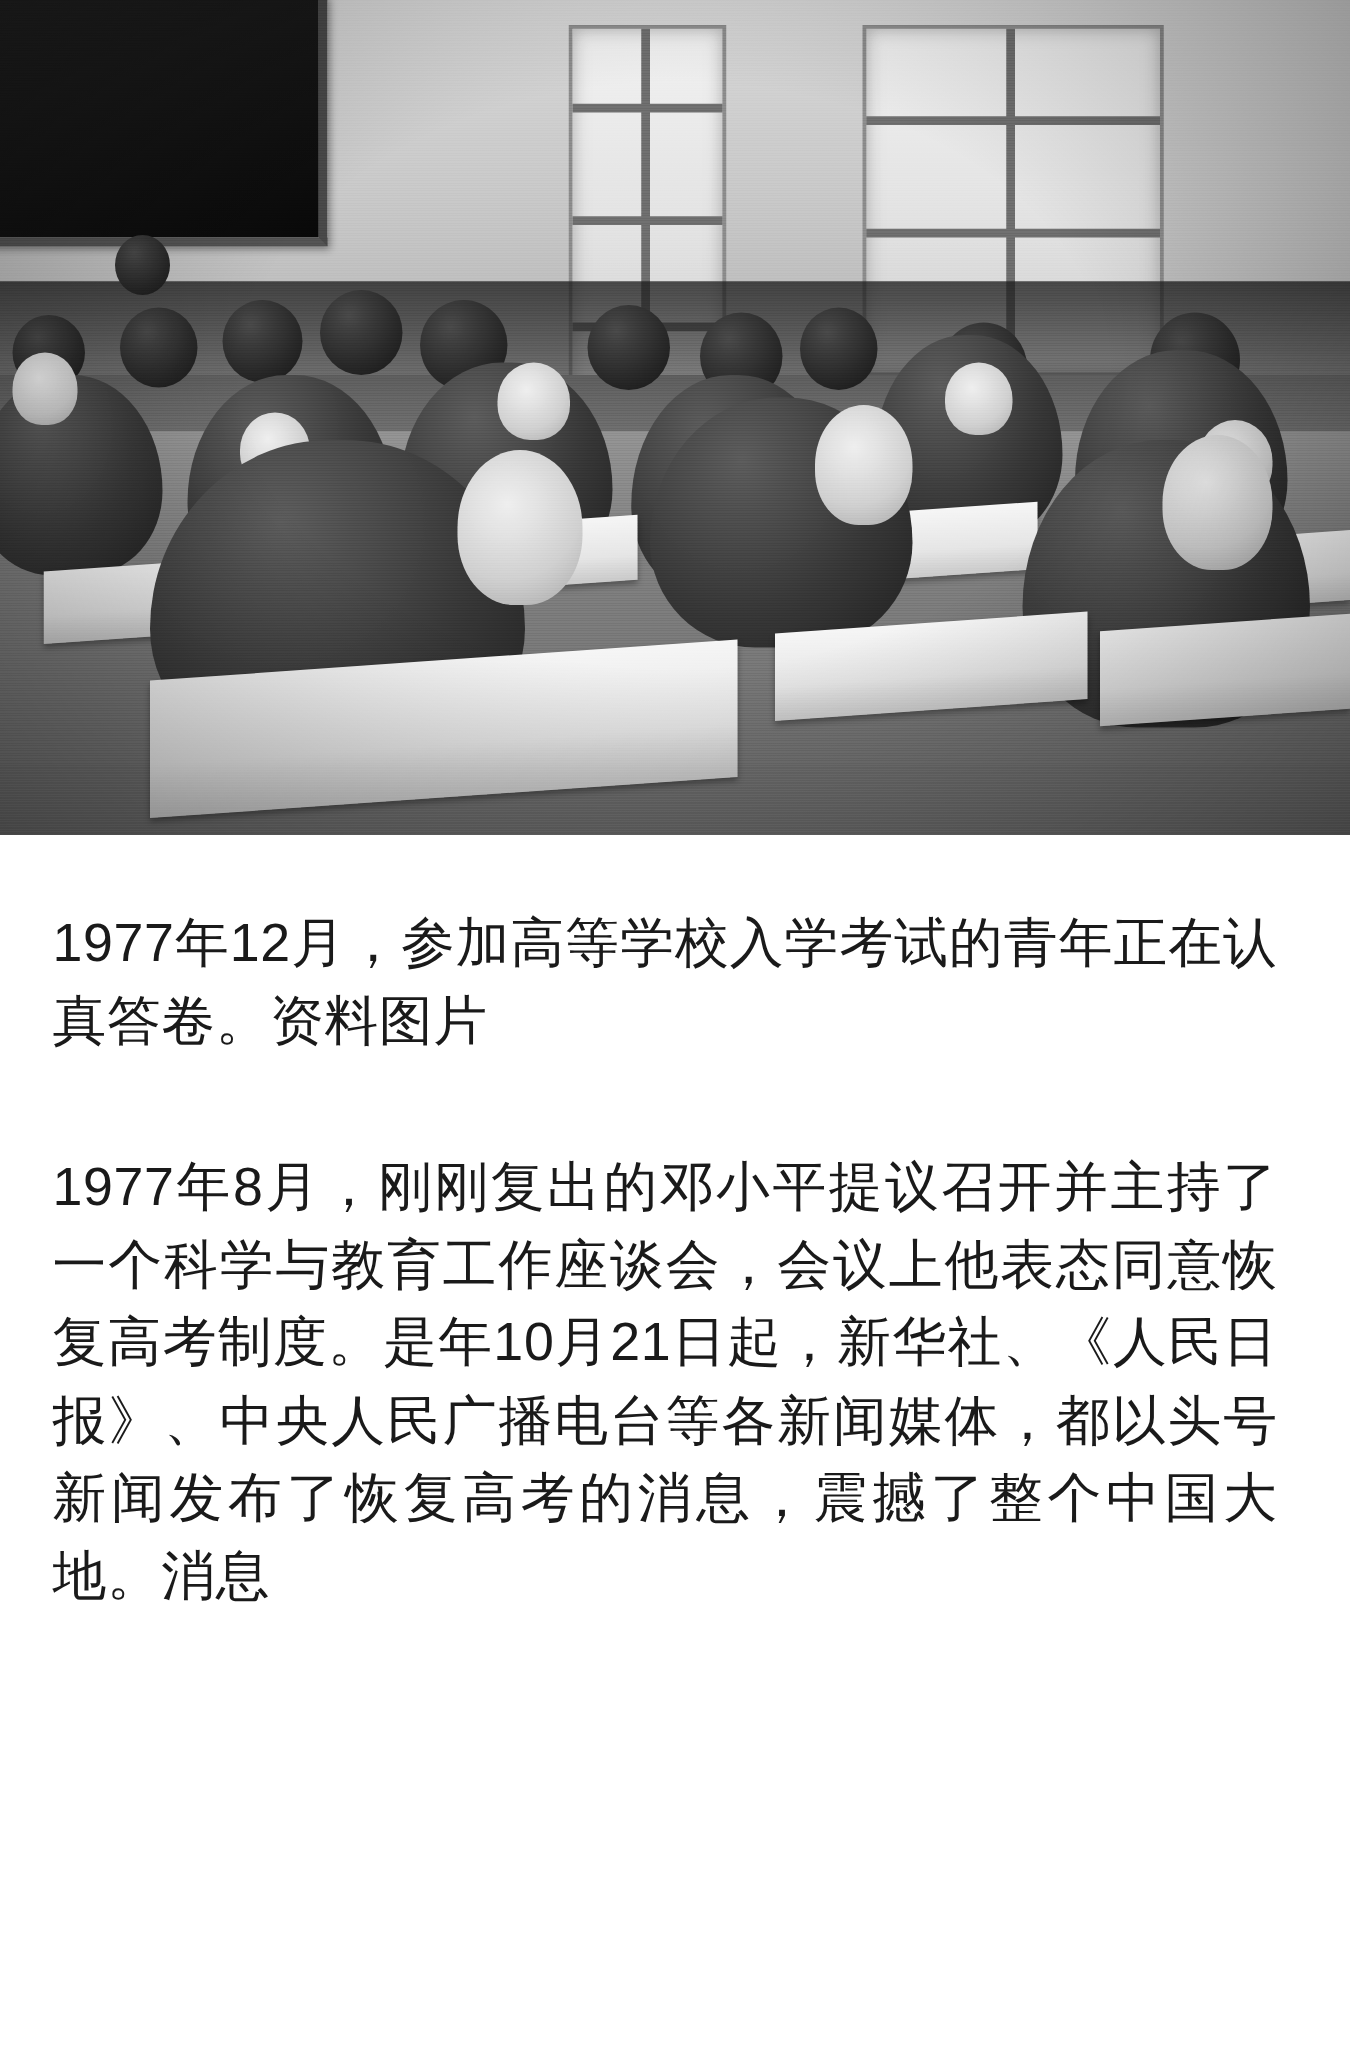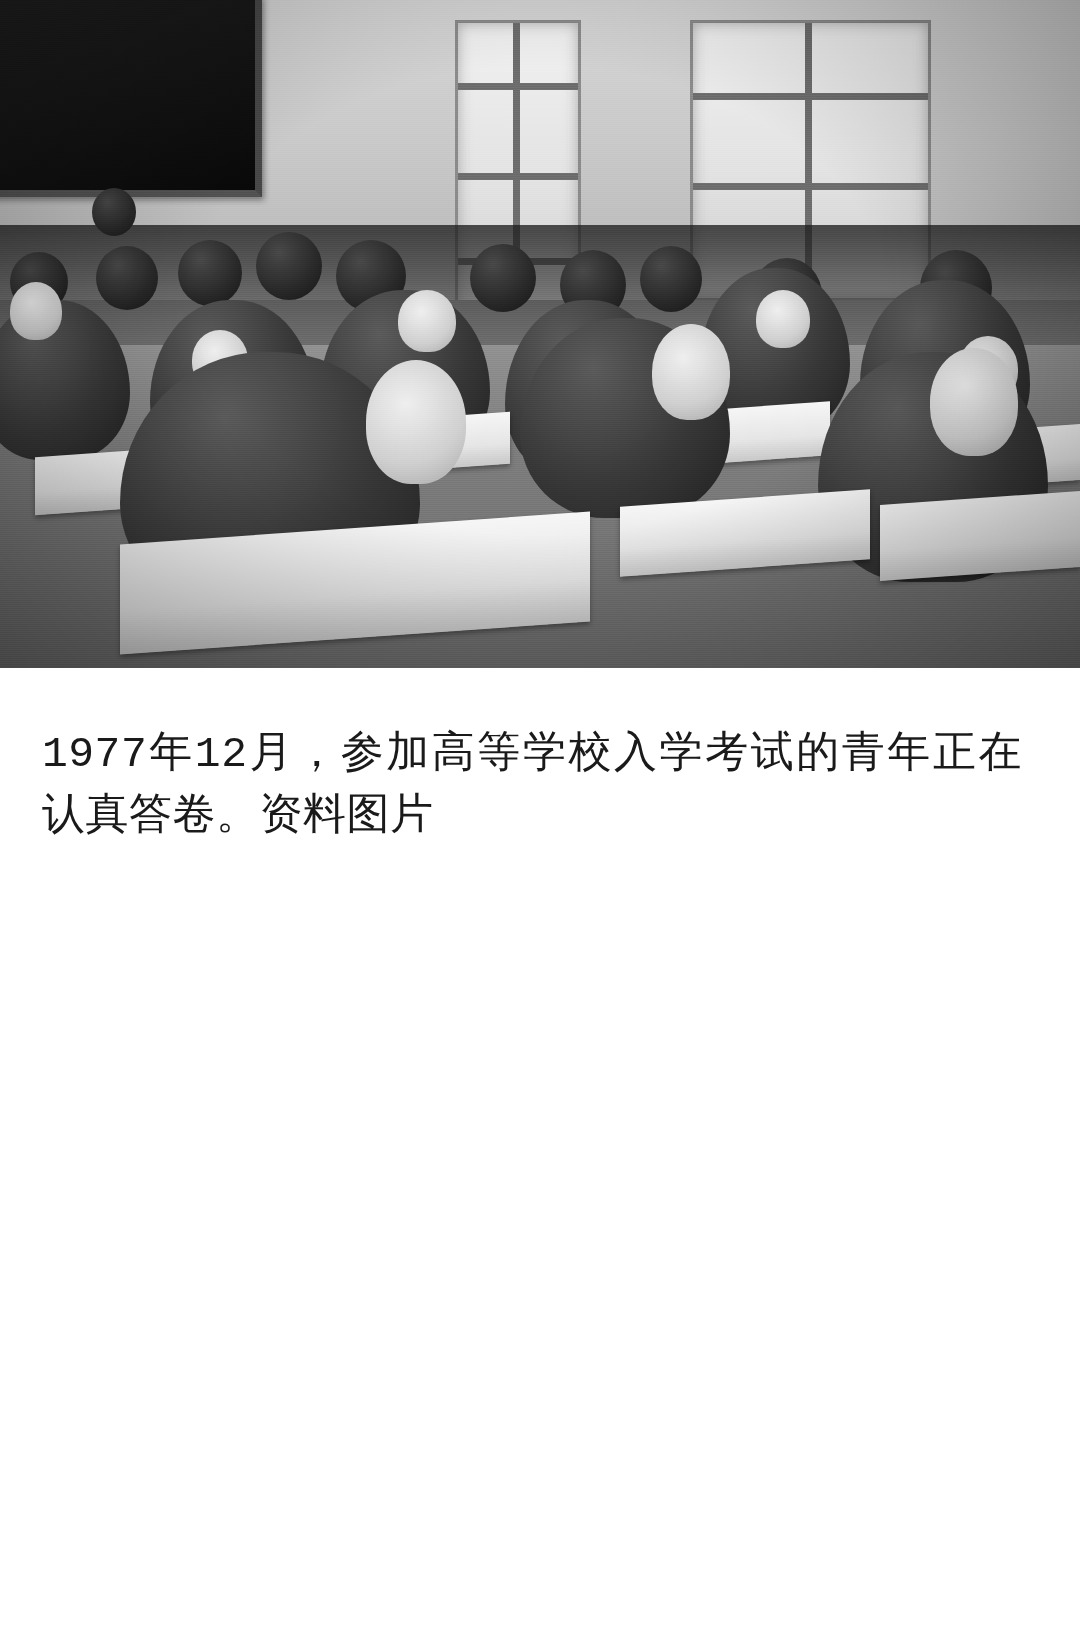--- a/index.html
+++ b/index.html
@@ -10,21 +10,20 @@
   body {
     width: 1080px;
     min-height: 1642px;
     font-family: "Liberation Sans", "DejaVu Sans", sans-serif;
     color: #111111;
     overflow: hidden;
   }
 
   .article {
     width: 1064px;
-    font-family: Liberation Mono, monospace;
   }
 
   
   .photo-wrap {
     position: relative;
     width: 1080px;
     height: 668px;
     overflow: hidden;
     background: #8a8a8a;
   }
@@ -198,15 +197,16 @@
       <div class="ph-desk" style="left:880px;top:498px;width:200px;height:76px;"></div>
 
       <div class="ph-grain"></div>
       <div class="ph-vignette"></div>
     </div>
 
   </div>
 
   <div class="body-text">
     <p class="para caption">1977年12月，参加高等学校入学考试的青年正在认真答卷。资料图片</p>
+    <p class="para last">1977年8月，刚刚复出的邓小平提议召开并主持了一个科学与教育工作座谈会，会议上他表态同意恢复高考制度。是年10月21日起，新华社、《人民日报》、中央人民广播电台等各新闻媒体，都以头号新闻发布了恢复高考的消息，震撼了整个中国大地。消息</p>
   </div>
 
 </div>
 
 </body></html>

